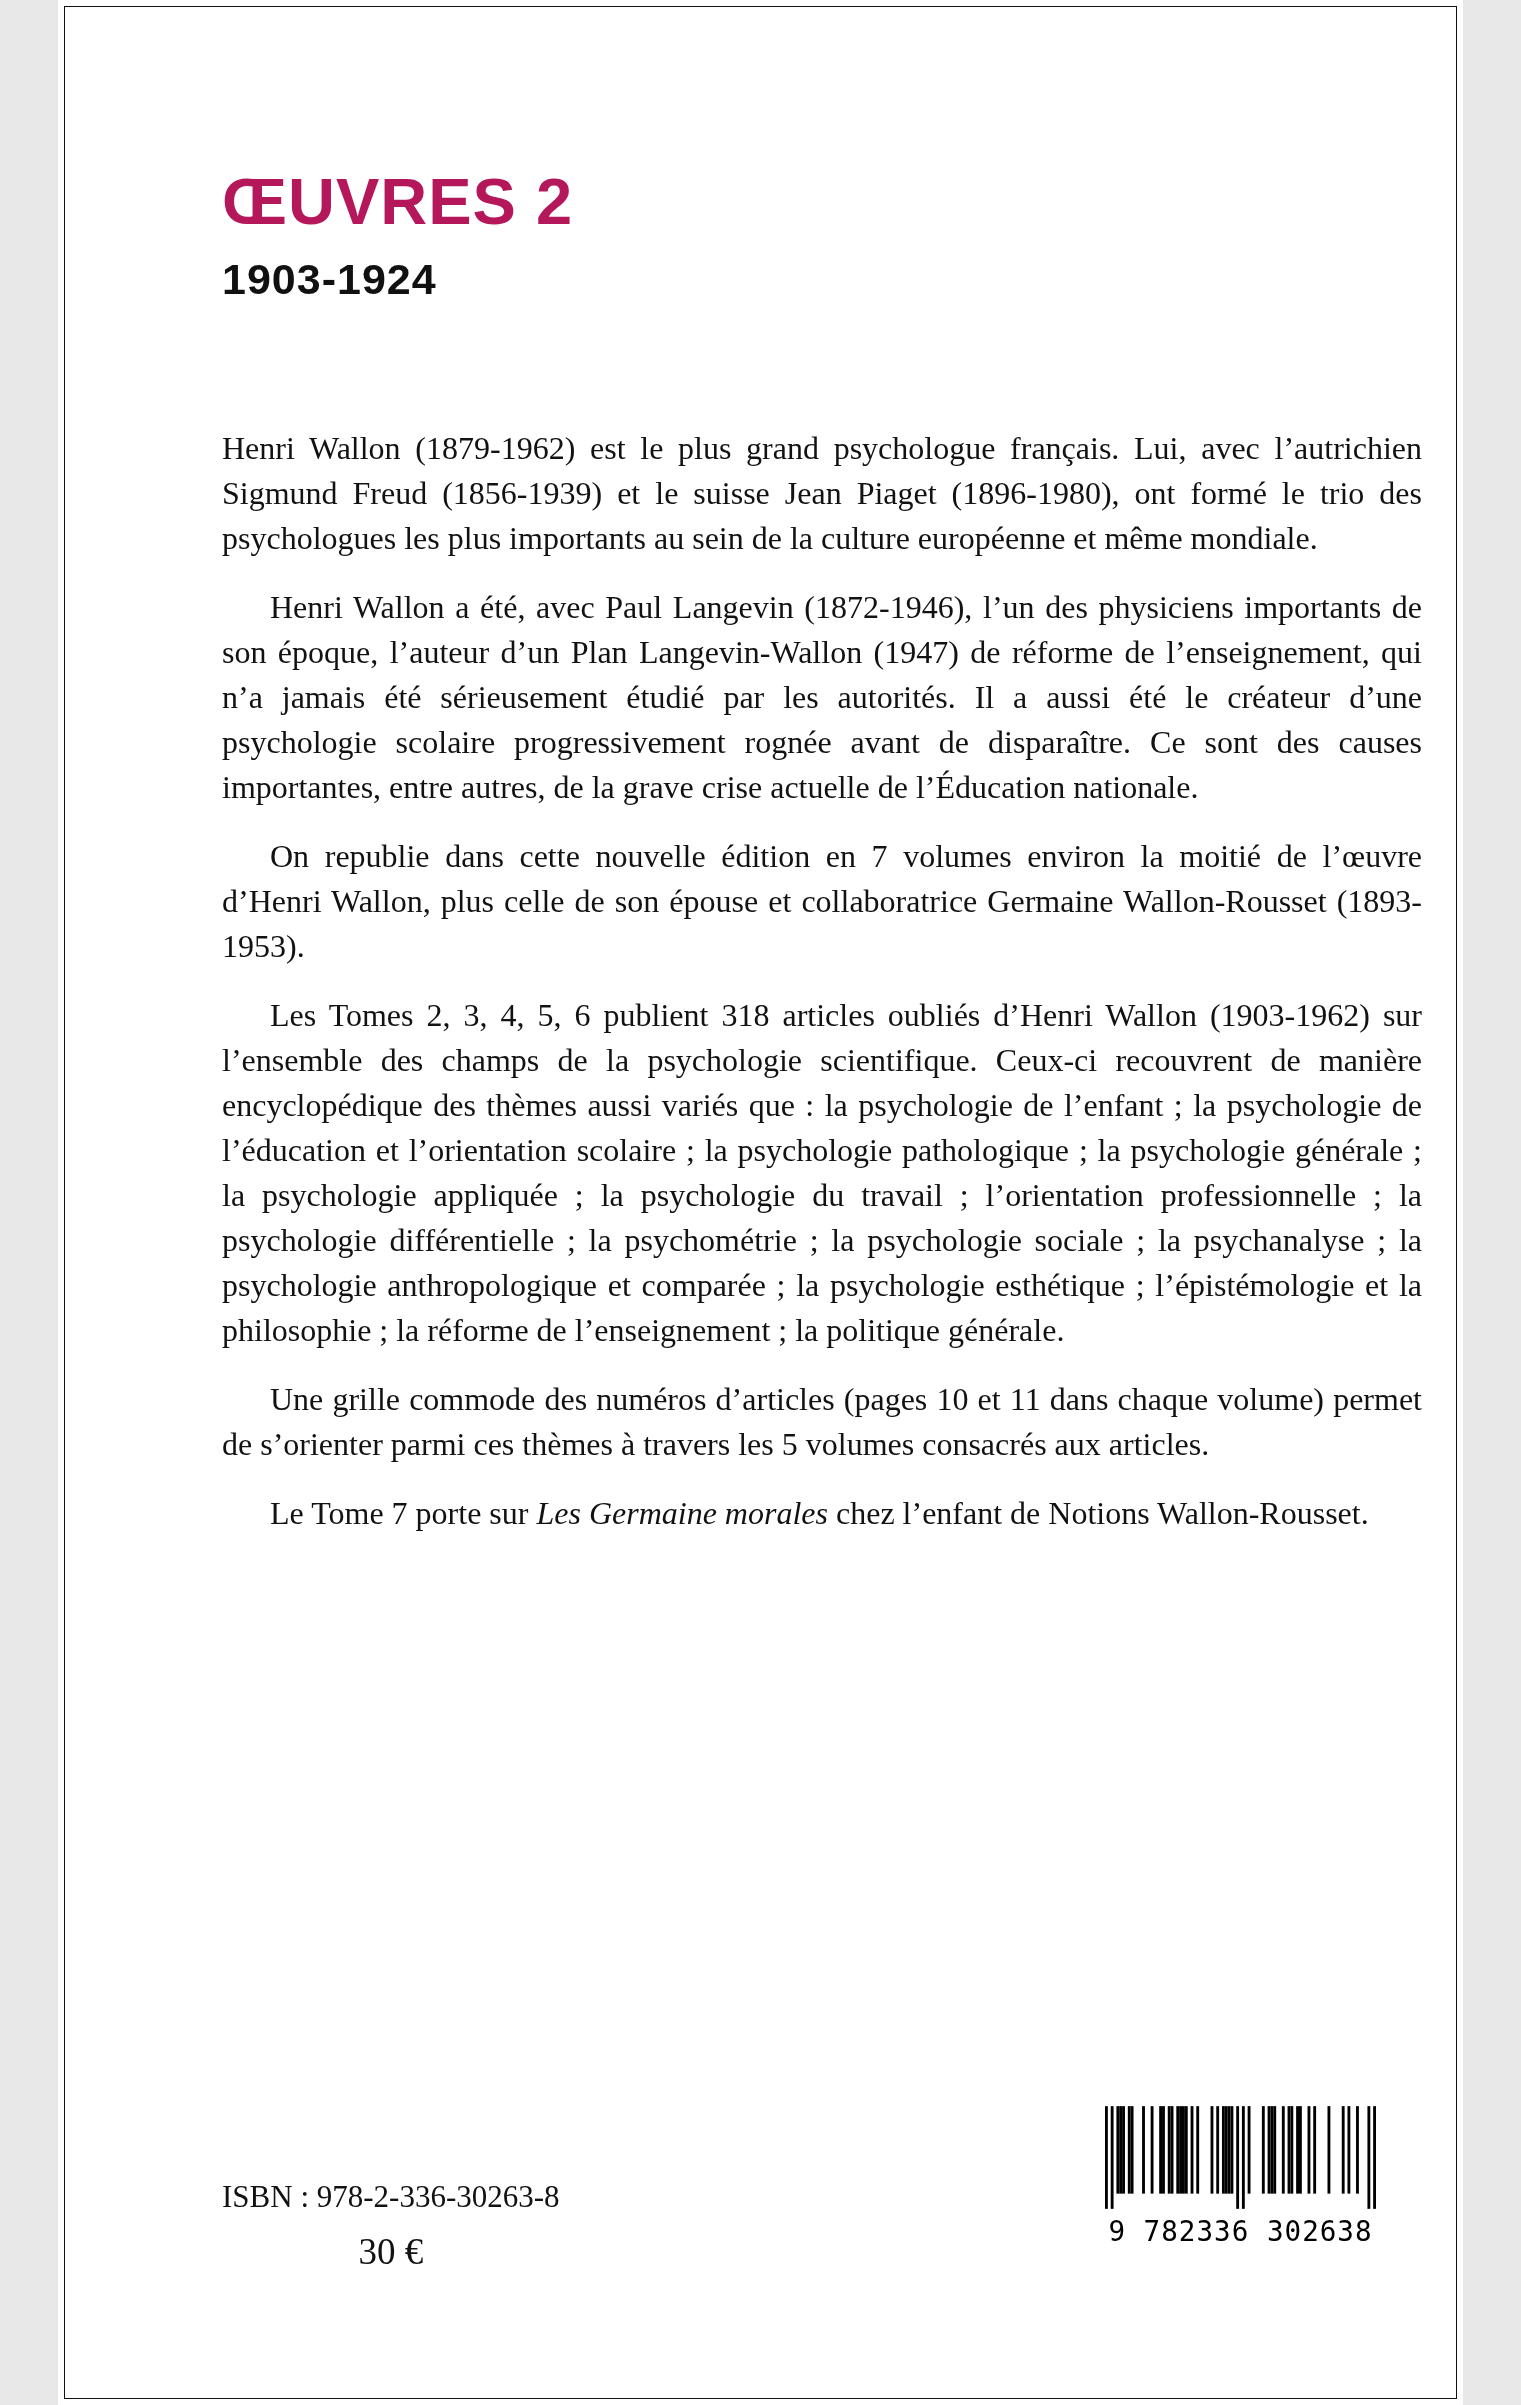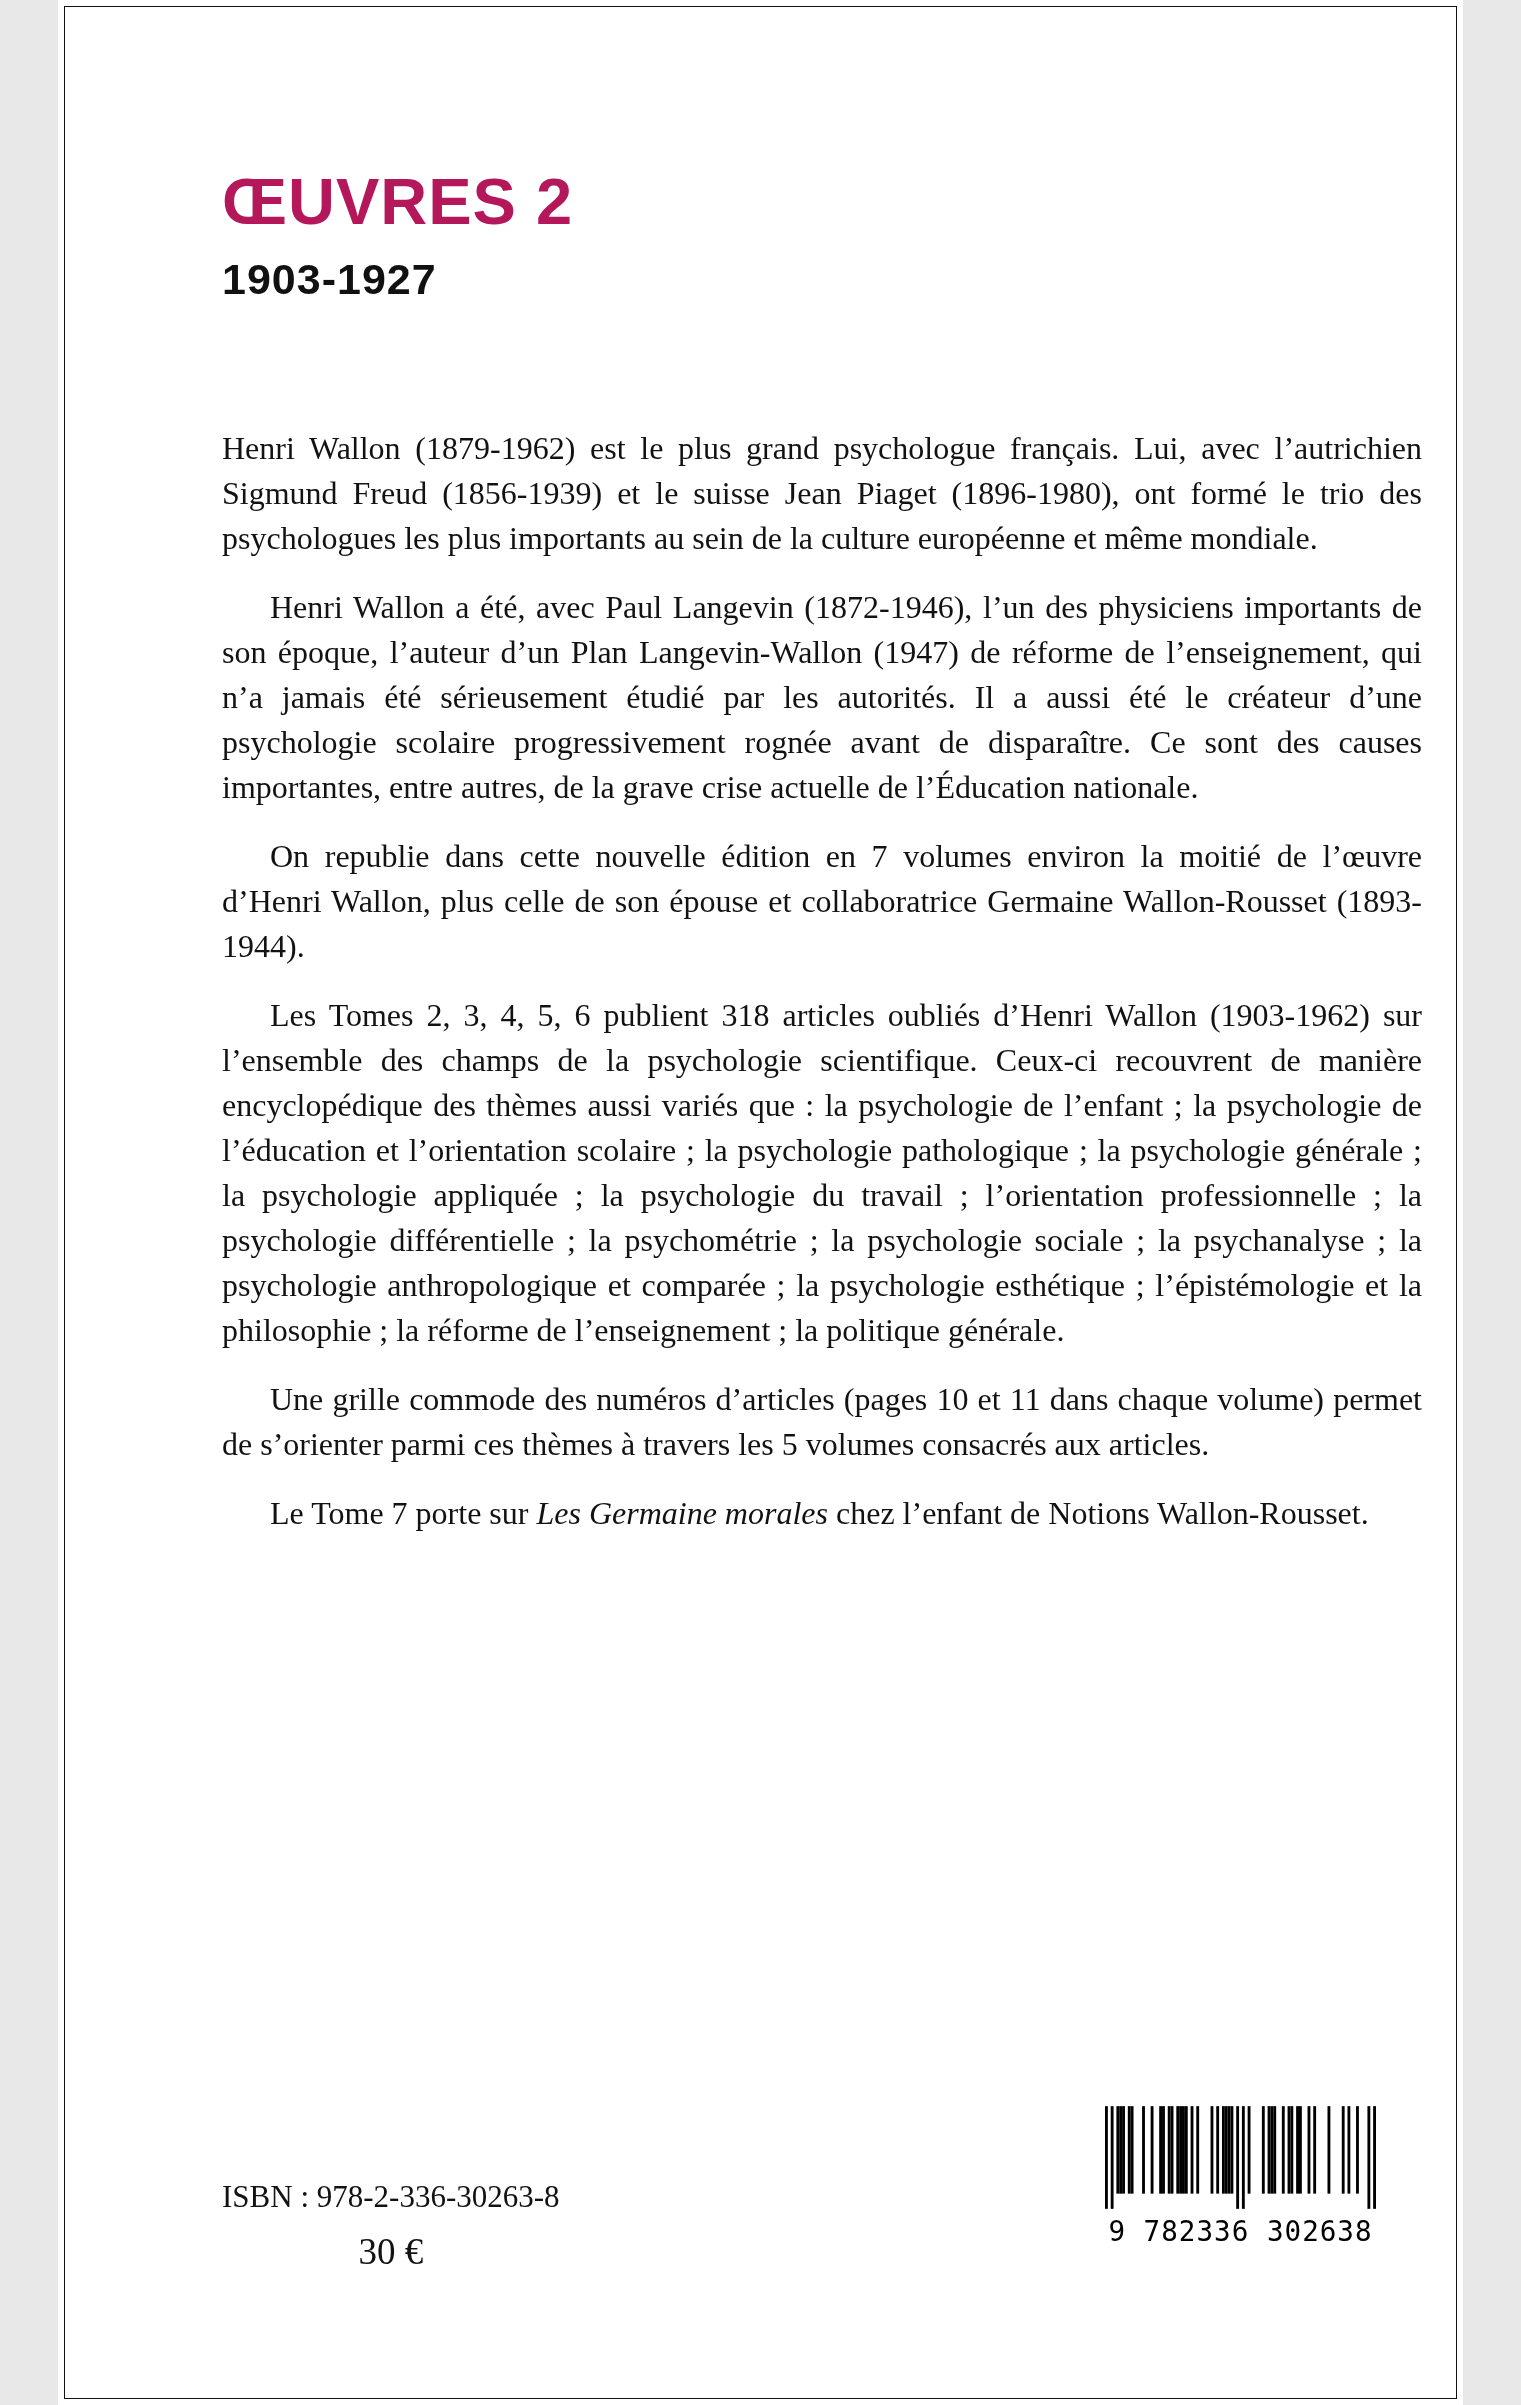--- a/index.html
+++ b/index.html
@@ -82,27 +82,27 @@
   }
 </style>
 </head>
 <body>
 
 <div class="page">
   <div class="frame"></div>
 
   <div class="header">
     <h1 class="title">ŒUVRES 2</h1>
-    <div class="subtitle">1903-1927</div>
+    <div class="subtitle">1903-1924</div>
   </div>
 
   <div class="body-text">
     <p class="first">Henri Wallon (1879-1962) est le plus grand psychologue français. Lui, avec l’autrichien Sigmund Freud (1856-1939) et le suisse Jean Piaget (1896-1980), ont formé le trio des psychologues les plus importants au sein de la culture européenne et même mondiale.</p>
     <p>Henri Wallon a été, avec Paul Langevin (1872-1946), l’un des physiciens importants de son époque, l’auteur d’un Plan Langevin-Wallon (1947) de réforme de l’enseignement, qui n’a jamais été sérieusement étudié par les autorités. Il a aussi été le créateur d’une psychologie scolaire progressivement rognée avant de disparaître. Ce sont des causes importantes, entre autres, de la grave crise actuelle de l’Éducation nationale.</p>
-    <p>On republie dans cette nouvelle édition en 7 volumes environ la moitié de l’œuvre d’Henri Wallon, plus celle  de son épouse et collaboratrice Germaine Wallon-Rousset (1893-1944).</p>
+    <p>On republie dans cette nouvelle édition en 7 volumes environ la moitié de l’œuvre d’Henri Wallon, plus celle  de son épouse et collaboratrice Germaine Wallon-Rousset (1893-1953).</p>
     <p>Les Tomes 2, 3, 4, 5, 6 publient 318 articles oubliés d’Henri Wallon (1903-1962) sur l’ensemble des champs de la psychologie scientifique. Ceux-ci recouvrent de manière encyclopédique des thèmes aussi variés que : la psychologie de l’enfant ; la psychologie de l’éducation et l’orientation scolaire ; la psychologie pathologique ; la psychologie générale ;  la psychologie appliquée ; la psychologie du travail ; l’orientation professionnelle ;  la psychologie différentielle ; la psychométrie ; la psychologie sociale ; la psychanalyse ; la psychologie anthropologique et comparée ; la psychologie esthétique ; l’épistémologie et la philosophie ; la réforme de l’enseignement ;  la politique générale.</p>
     <p>Une grille commode des numéros d’articles (pages 10 et 11 dans chaque volume) permet de s’orienter parmi ces thèmes à travers les 5 volumes consacrés aux articles.</p>
     <p><span>Le Tome 7 porte sur </span><i>Les Germaine morales</i><span> chez l’enfant de Notions Wallon-Rousset.</span></p>
   </div>
 
   <div class="isbn-block">
     <div class="isbn">ISBN : 978-2-336-30263-8</div>
     <div class="price">30 €</div>
   </div>
 

